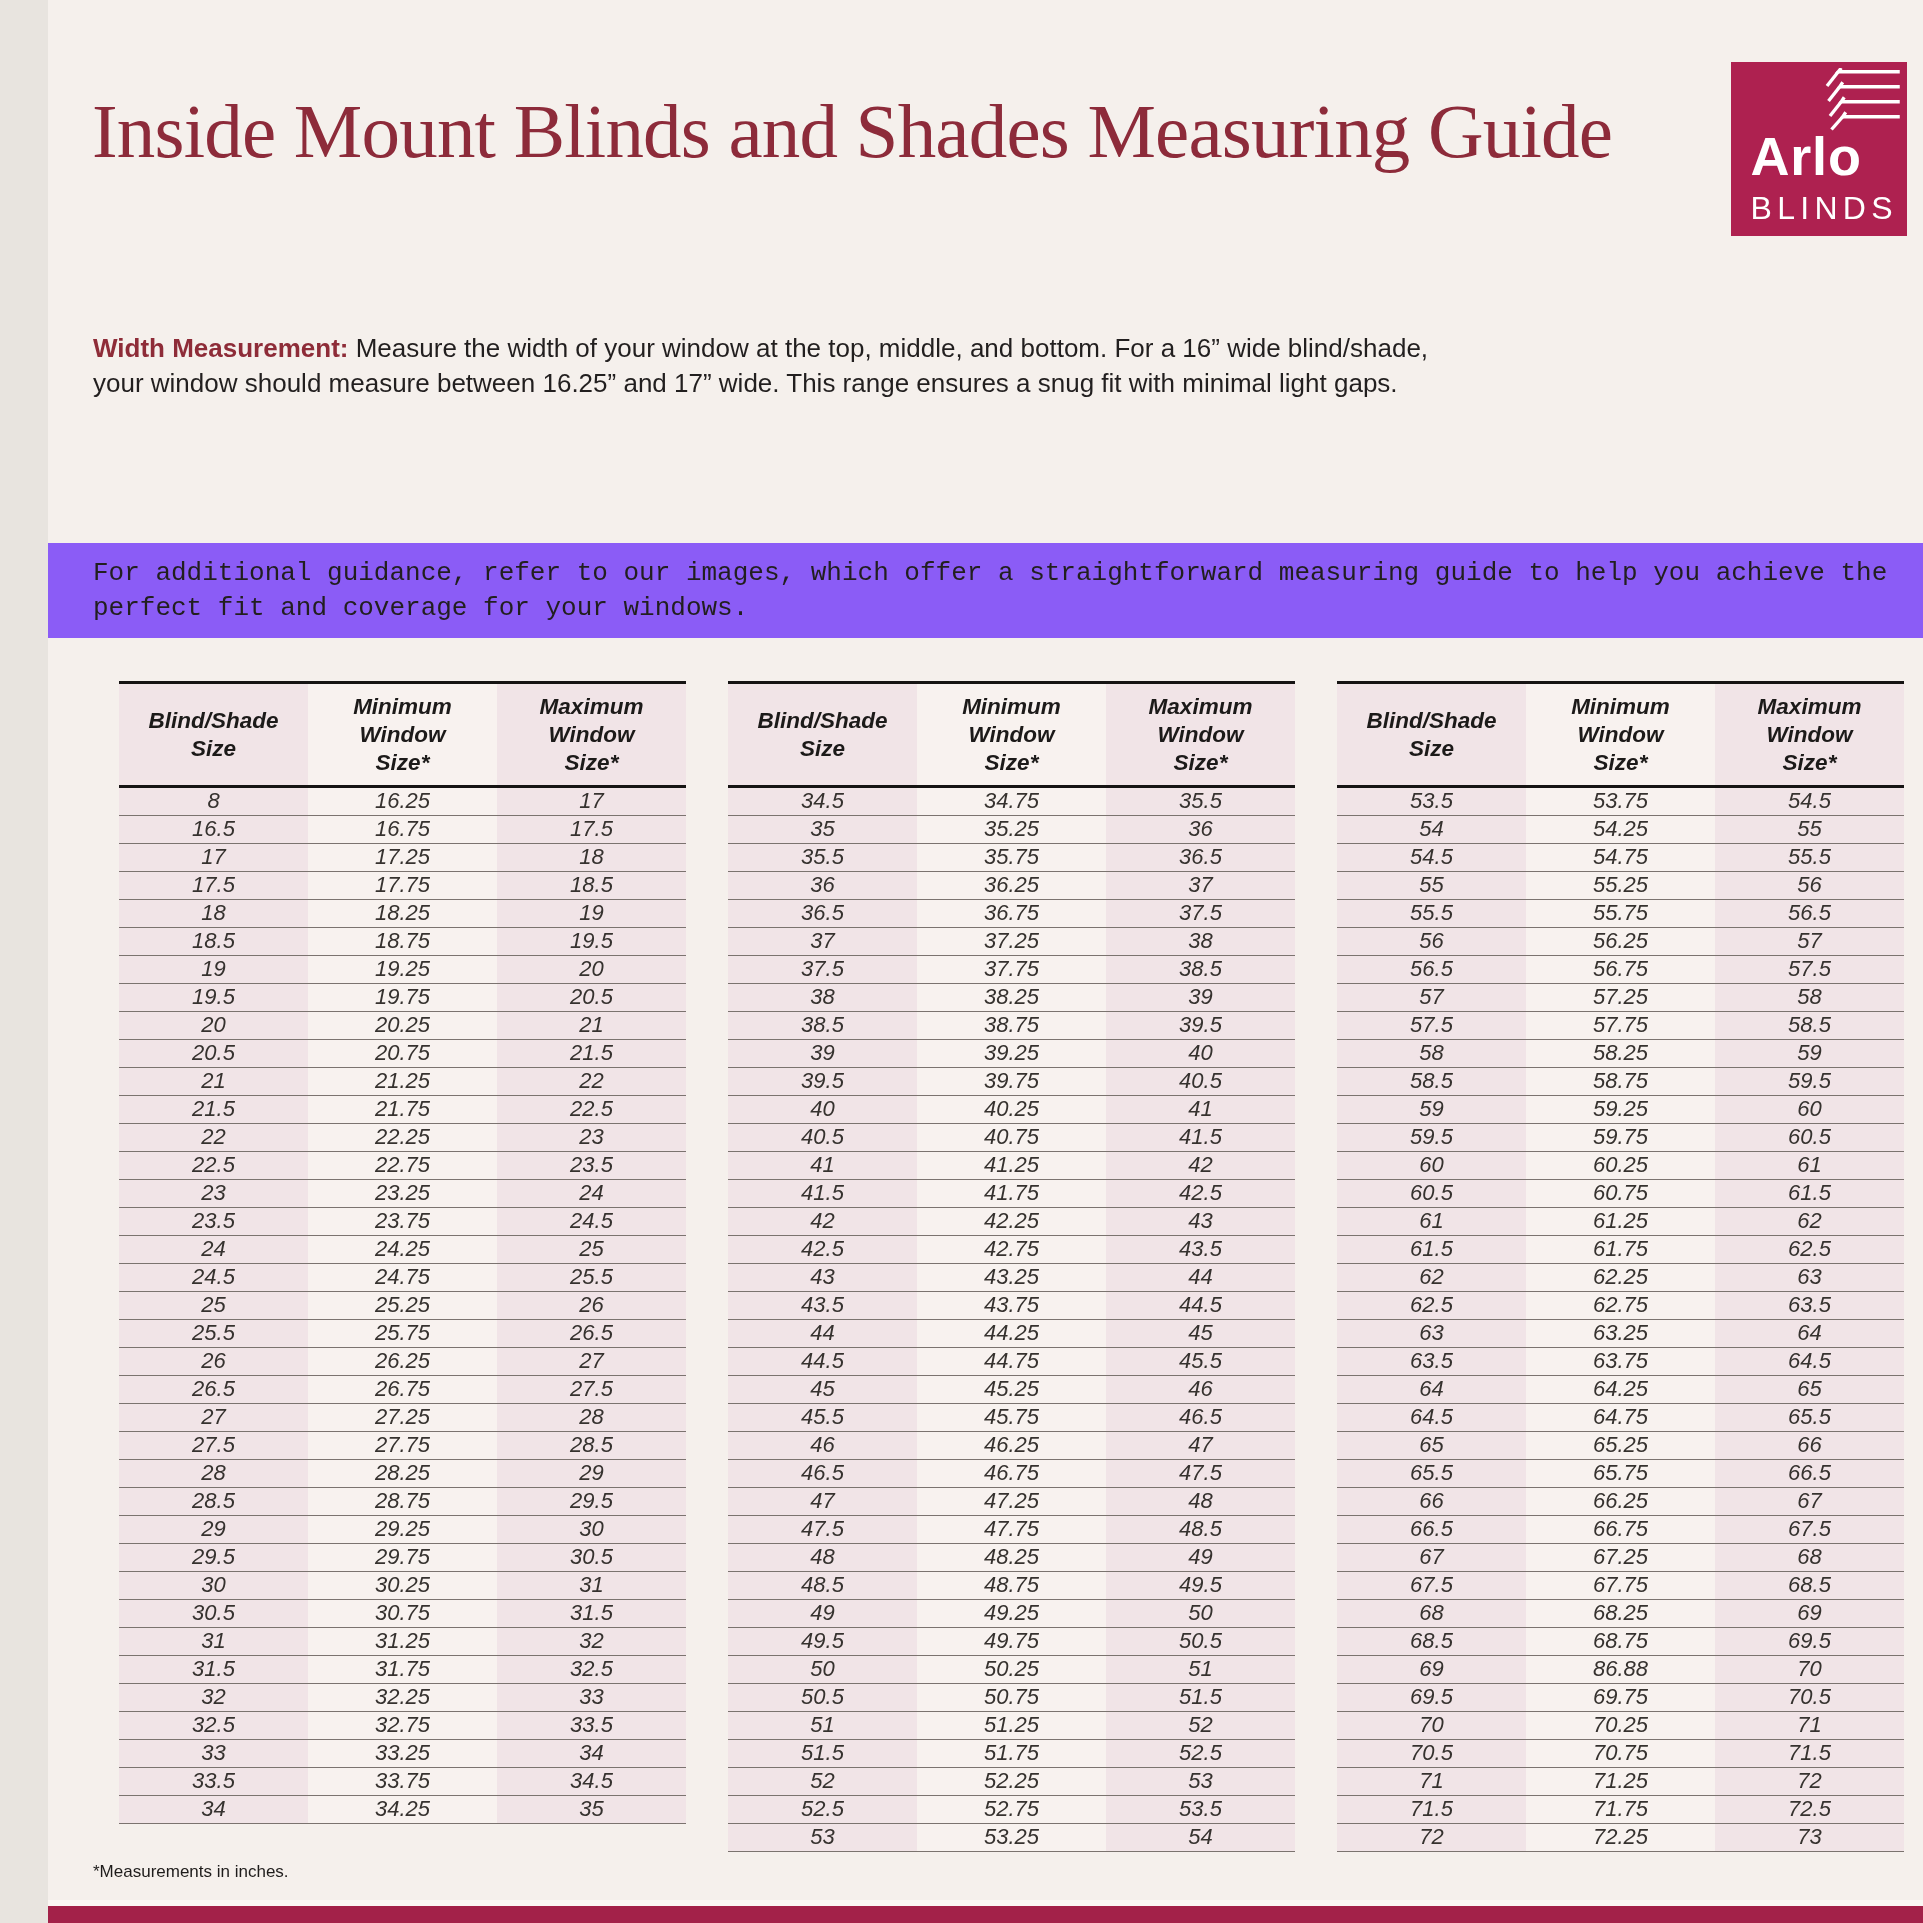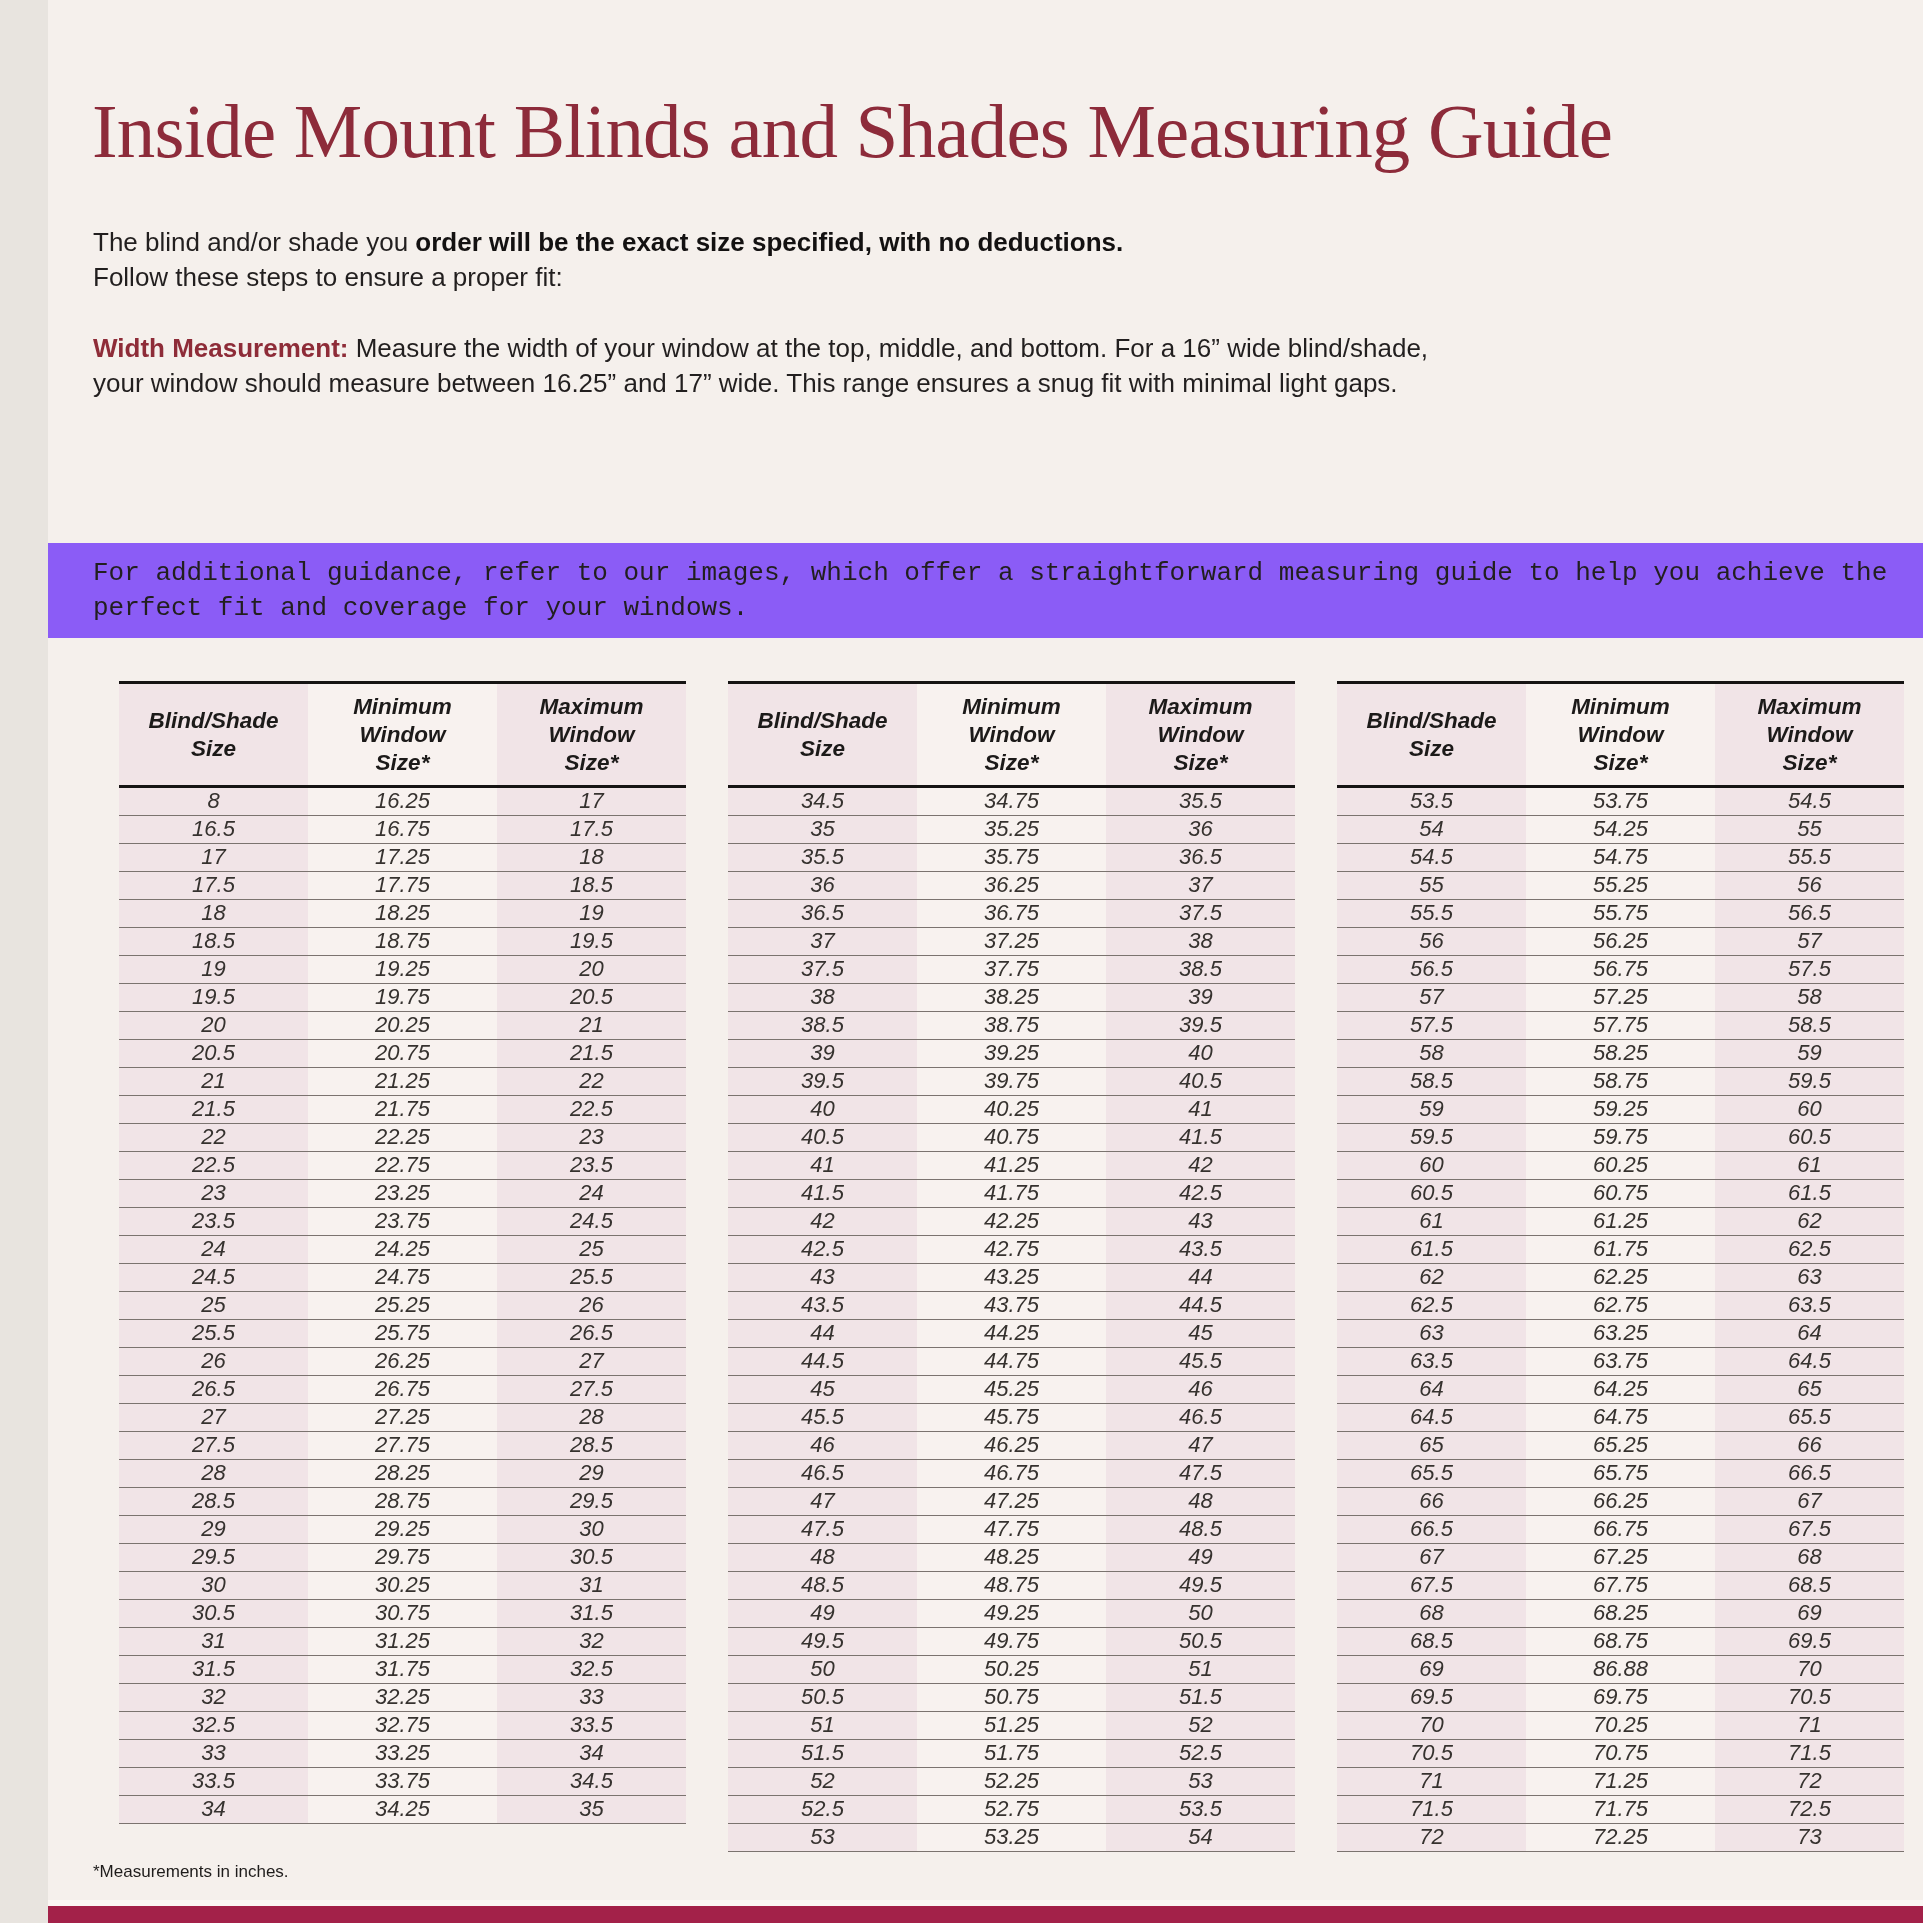--- a/index.html
+++ b/index.html
@@ -45,23 +45,37 @@
   .bar-light{position:absolute;left:0;top:1900px;width:1924px;height:6px;background:#fbf7f4;}
   .bar{position:absolute;left:0;top:1906px;width:1924px;height:18px;background:#a32149;}
 </style>
 </head>
 <body>
 
 <div class="page">
 
   <div class="title">Inside Mount Blinds and Shades Measuring Guide</div>
 
-
-  <div class="para" style="top:225px;"><span>The blind and/or shade you </span><b>order will be the exact size specified, with no deductions.</b>
-<span>Follow these steps to ensure a proper fit:</span></div>
+  <div class="logo">
+    <svg width="86" height="63" viewBox="0 0 114 84">
+      <g stroke="#ffffff" stroke-width="4.5" fill="none">
+        <path d="M114 5 L32 5 l4 -5"></path>
+        <path d="M32 5 l-15 19"></path>
+        <path d="M114 25 L34 25 l4 -6"></path>
+        <path d="M34 25 l-15 19"></path>
+        <path d="M114 45 L36 45 l4 -6"></path>
+        <path d="M36 45 l-15 19"></path>
+        <path d="M114 65 L38 65 l4 -6"></path>
+        <path d="M38 65 l-15 17"></path>
+      </g>
+    </svg>
+    <div class="brand">Arlo</div>
+    <div class="brand-sub">BLINDS</div>
+  </div>
+
 
   <div class="para" style="top:331px;"><span class="mlabel">Width Measurement:</span><span> Measure the width of your window at the top, middle, and bottom. For a 16” wide blind/shade,
 your window should measure between 16.25” and 17” wide. This range ensures a snug fit with minimal light gaps.</span></div>
 
 
   <div class="band">
     <div class="band-text">For additional guidance, refer to our images, which offer a straightforward measuring guide to help you achieve the
 perfect fit and coverage for your windows.</div>
   </div>
 

